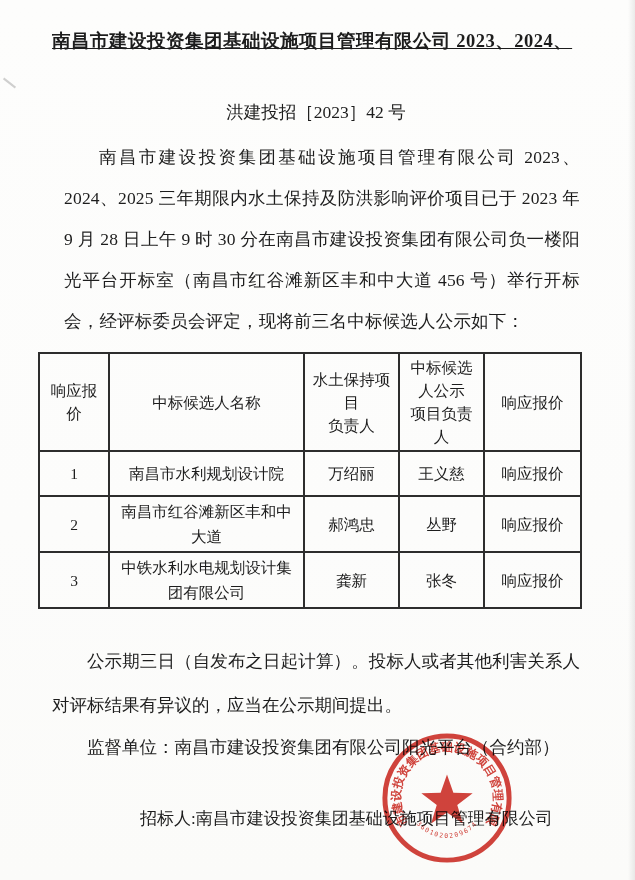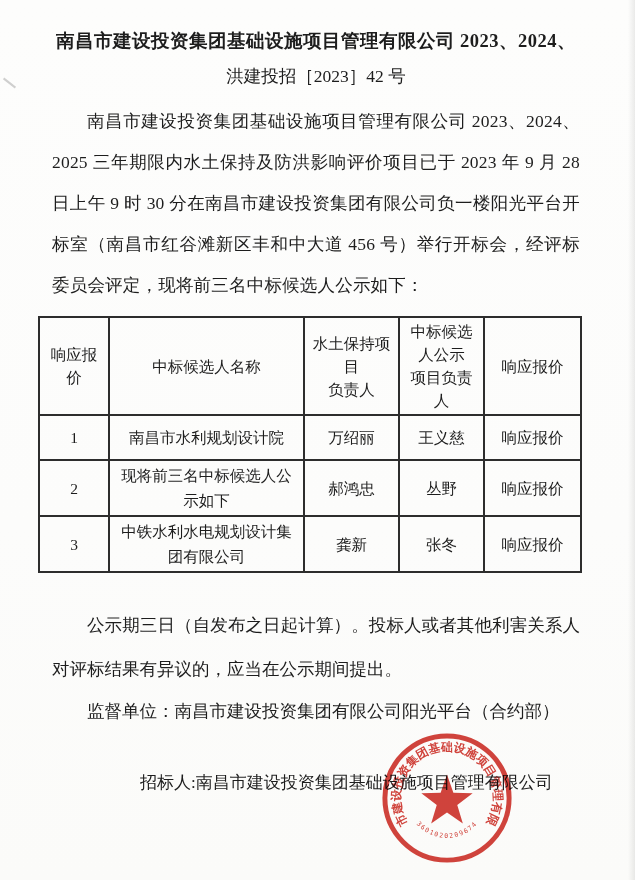--- a/index.html
+++ b/index.html
@@ -15,24 +15,24 @@
     padding:24px 55px 0 52px;
   }
   .scan-edge{
     position:absolute;top:0;right:0;width:7px;height:100%;
     background:linear-gradient(90deg,rgba(0,0,0,0) 0%,rgba(120,120,120,.14) 100%);
   }
   .scan-mark{
     position:absolute;left:2px;top:82px;width:15px;height:2px;
     background:rgba(120,120,120,.35);transform:rotate(38deg);
   }
-  .title-block{text-align:center;font-weight:bold;font-size:18.5px;line-height:34.5px;letter-spacing:.5px;}
-  .doc-number{text-align:center;font-weight:normal;font-size:17.5px;line-height:34.5px;}
+  .title-block{font-weight:bold;font-size:18.5px;line-height:34.5px;letter-spacing:.5px;text-decoration:underline;}
+  .doc-number{text-align:center;font-weight:normal;font-size:17.5px;line-height:34.5px;margin-top:36px;}
   .body-par{
-    margin:8px 0 0 0;
+    margin:8px 0 0 12px;
     font-size:17.5px;line-height:41px;
     text-align:justify;text-indent:2em;letter-spacing:.2px;
   }
   table.bid{
     border-collapse:collapse;
     margin:10px 0 0 -14px;
     table-layout:fixed;width:542px;
     font-size:15.5px;
   }
   table.bid td,table.bid th{
@@ -106,21 +106,21 @@
     </tr>
     <tr class="r1">
       <td>1</td>
       <td>南昌市水利规划设计院</td>
       <td>万绍丽</td>
       <td>王义慈</td>
       <td>响应报价</td>
     </tr>
     <tr class="r2">
       <td>2</td>
-      <td>现将前三名中标候选人公示如下</td>
+      <td>南昌市红谷滩新区丰和中大道</td>
       <td>郝鸿忠</td>
       <td>丛野</td>
       <td>响应报价</td>
     </tr>
     <tr class="r3">
       <td>3</td>
       <td>中铁水利水电规划设计集团有限公司</td>
       <td>龚新</td>
       <td>张冬</td>
       <td>响应报价</td>

